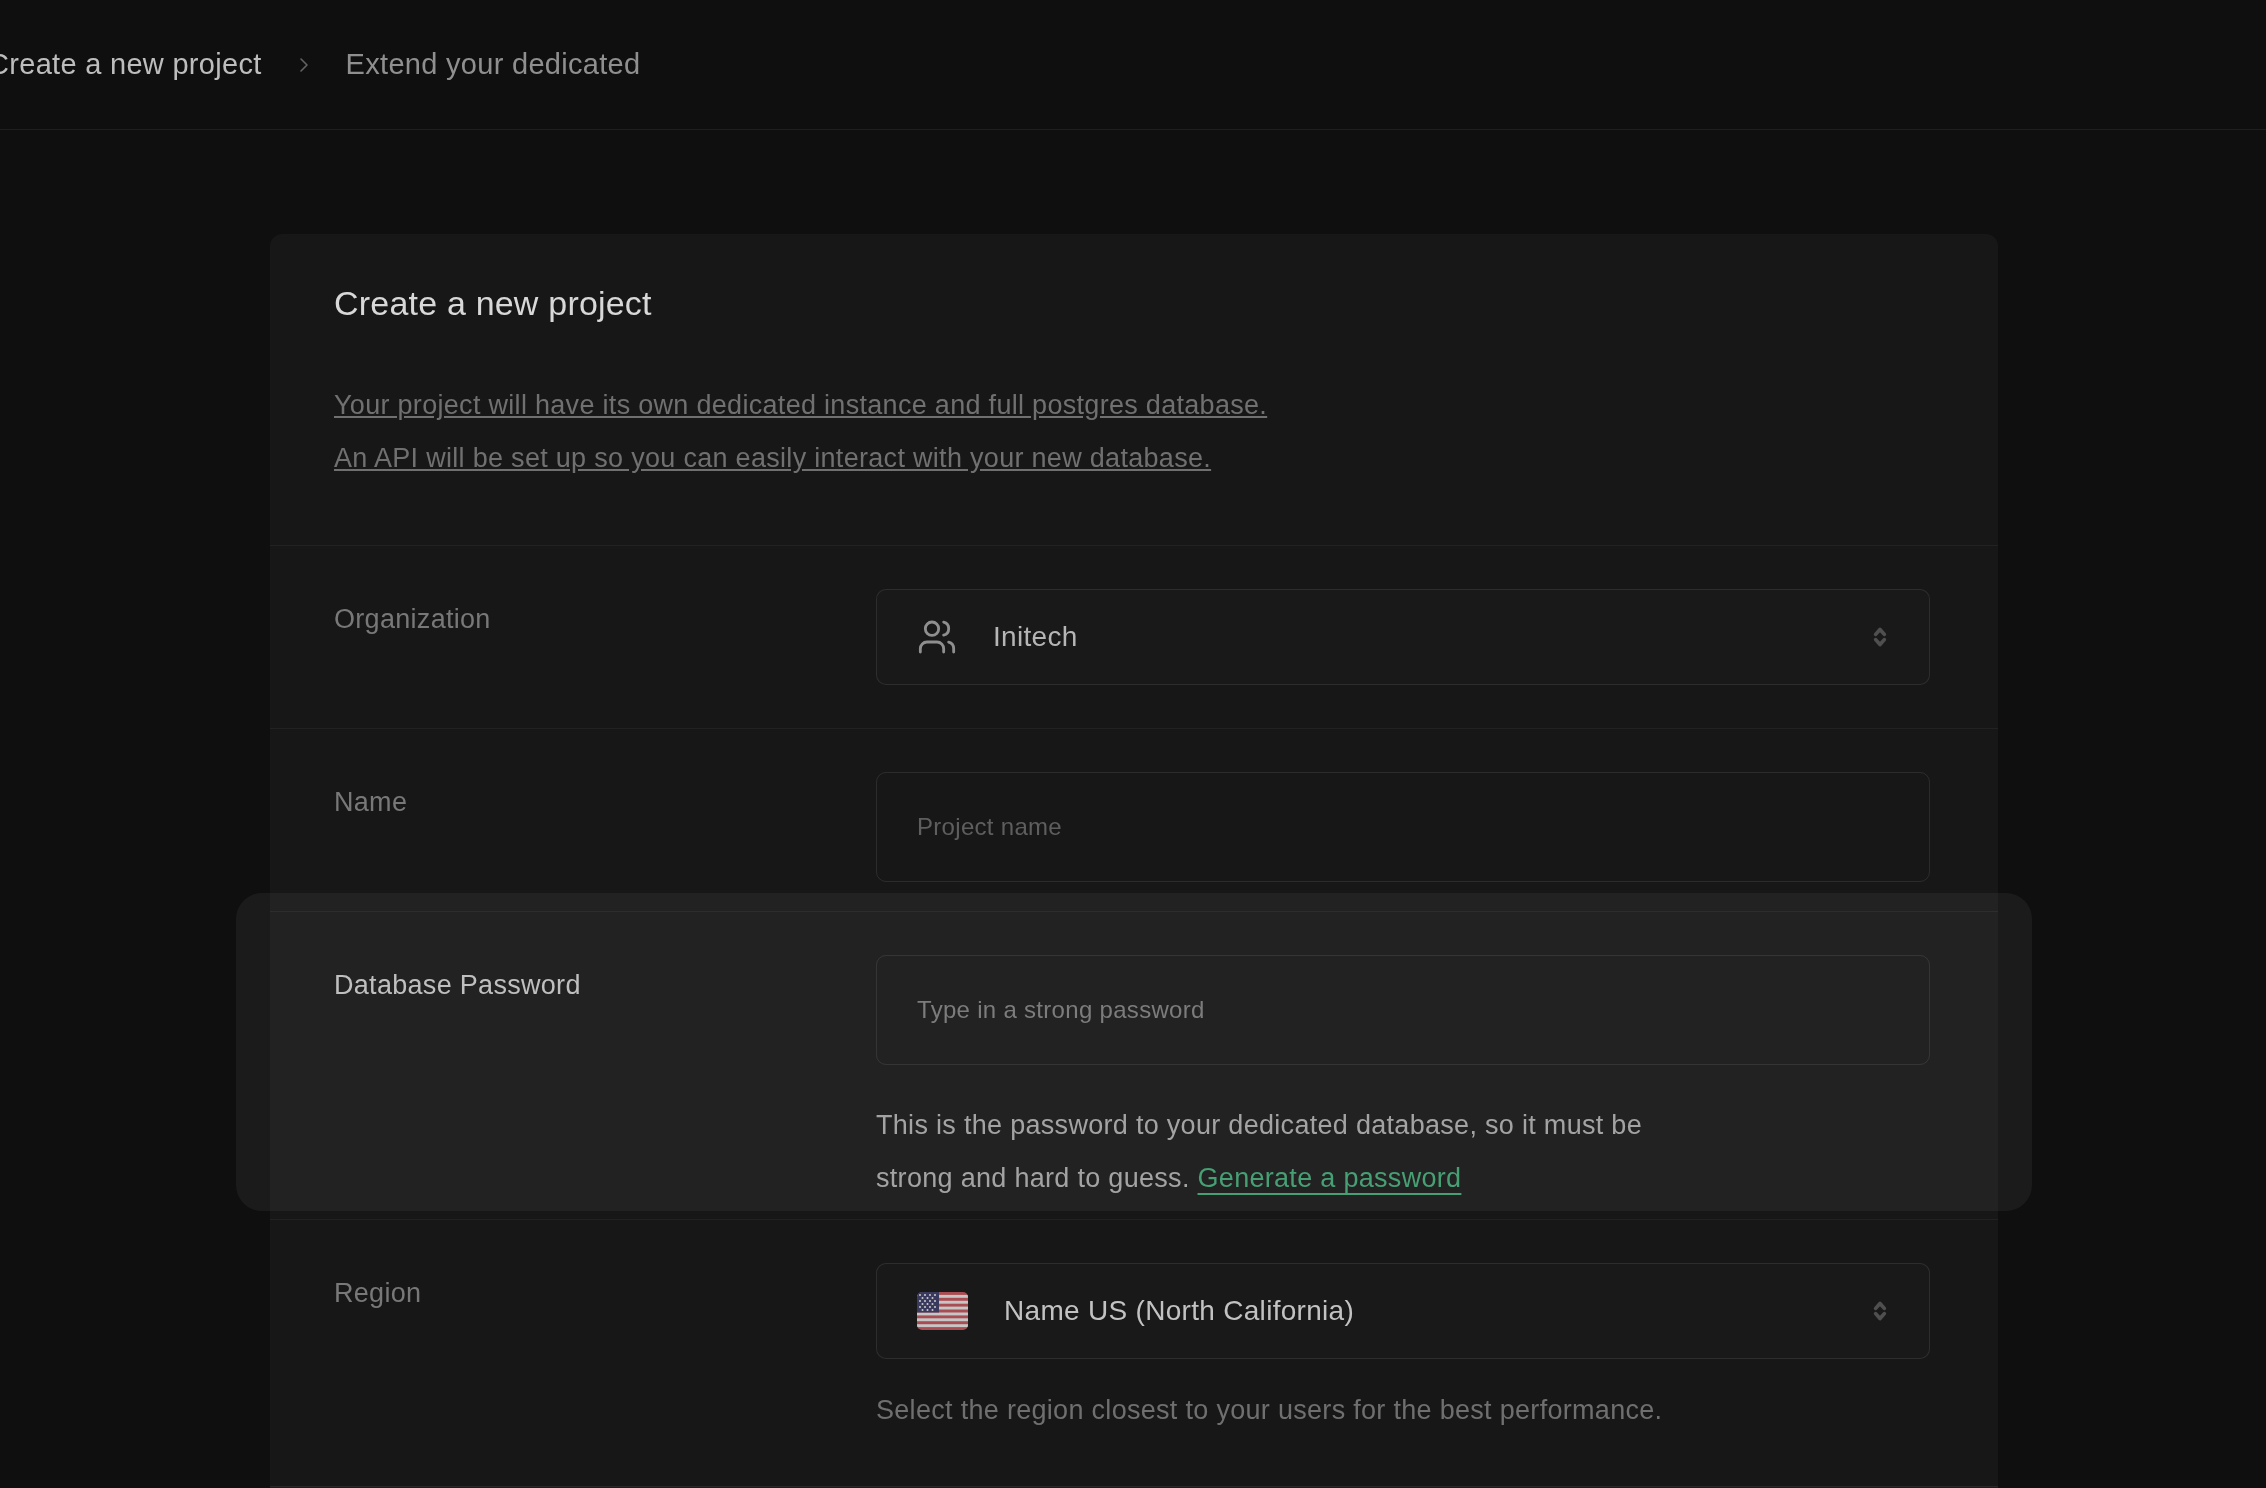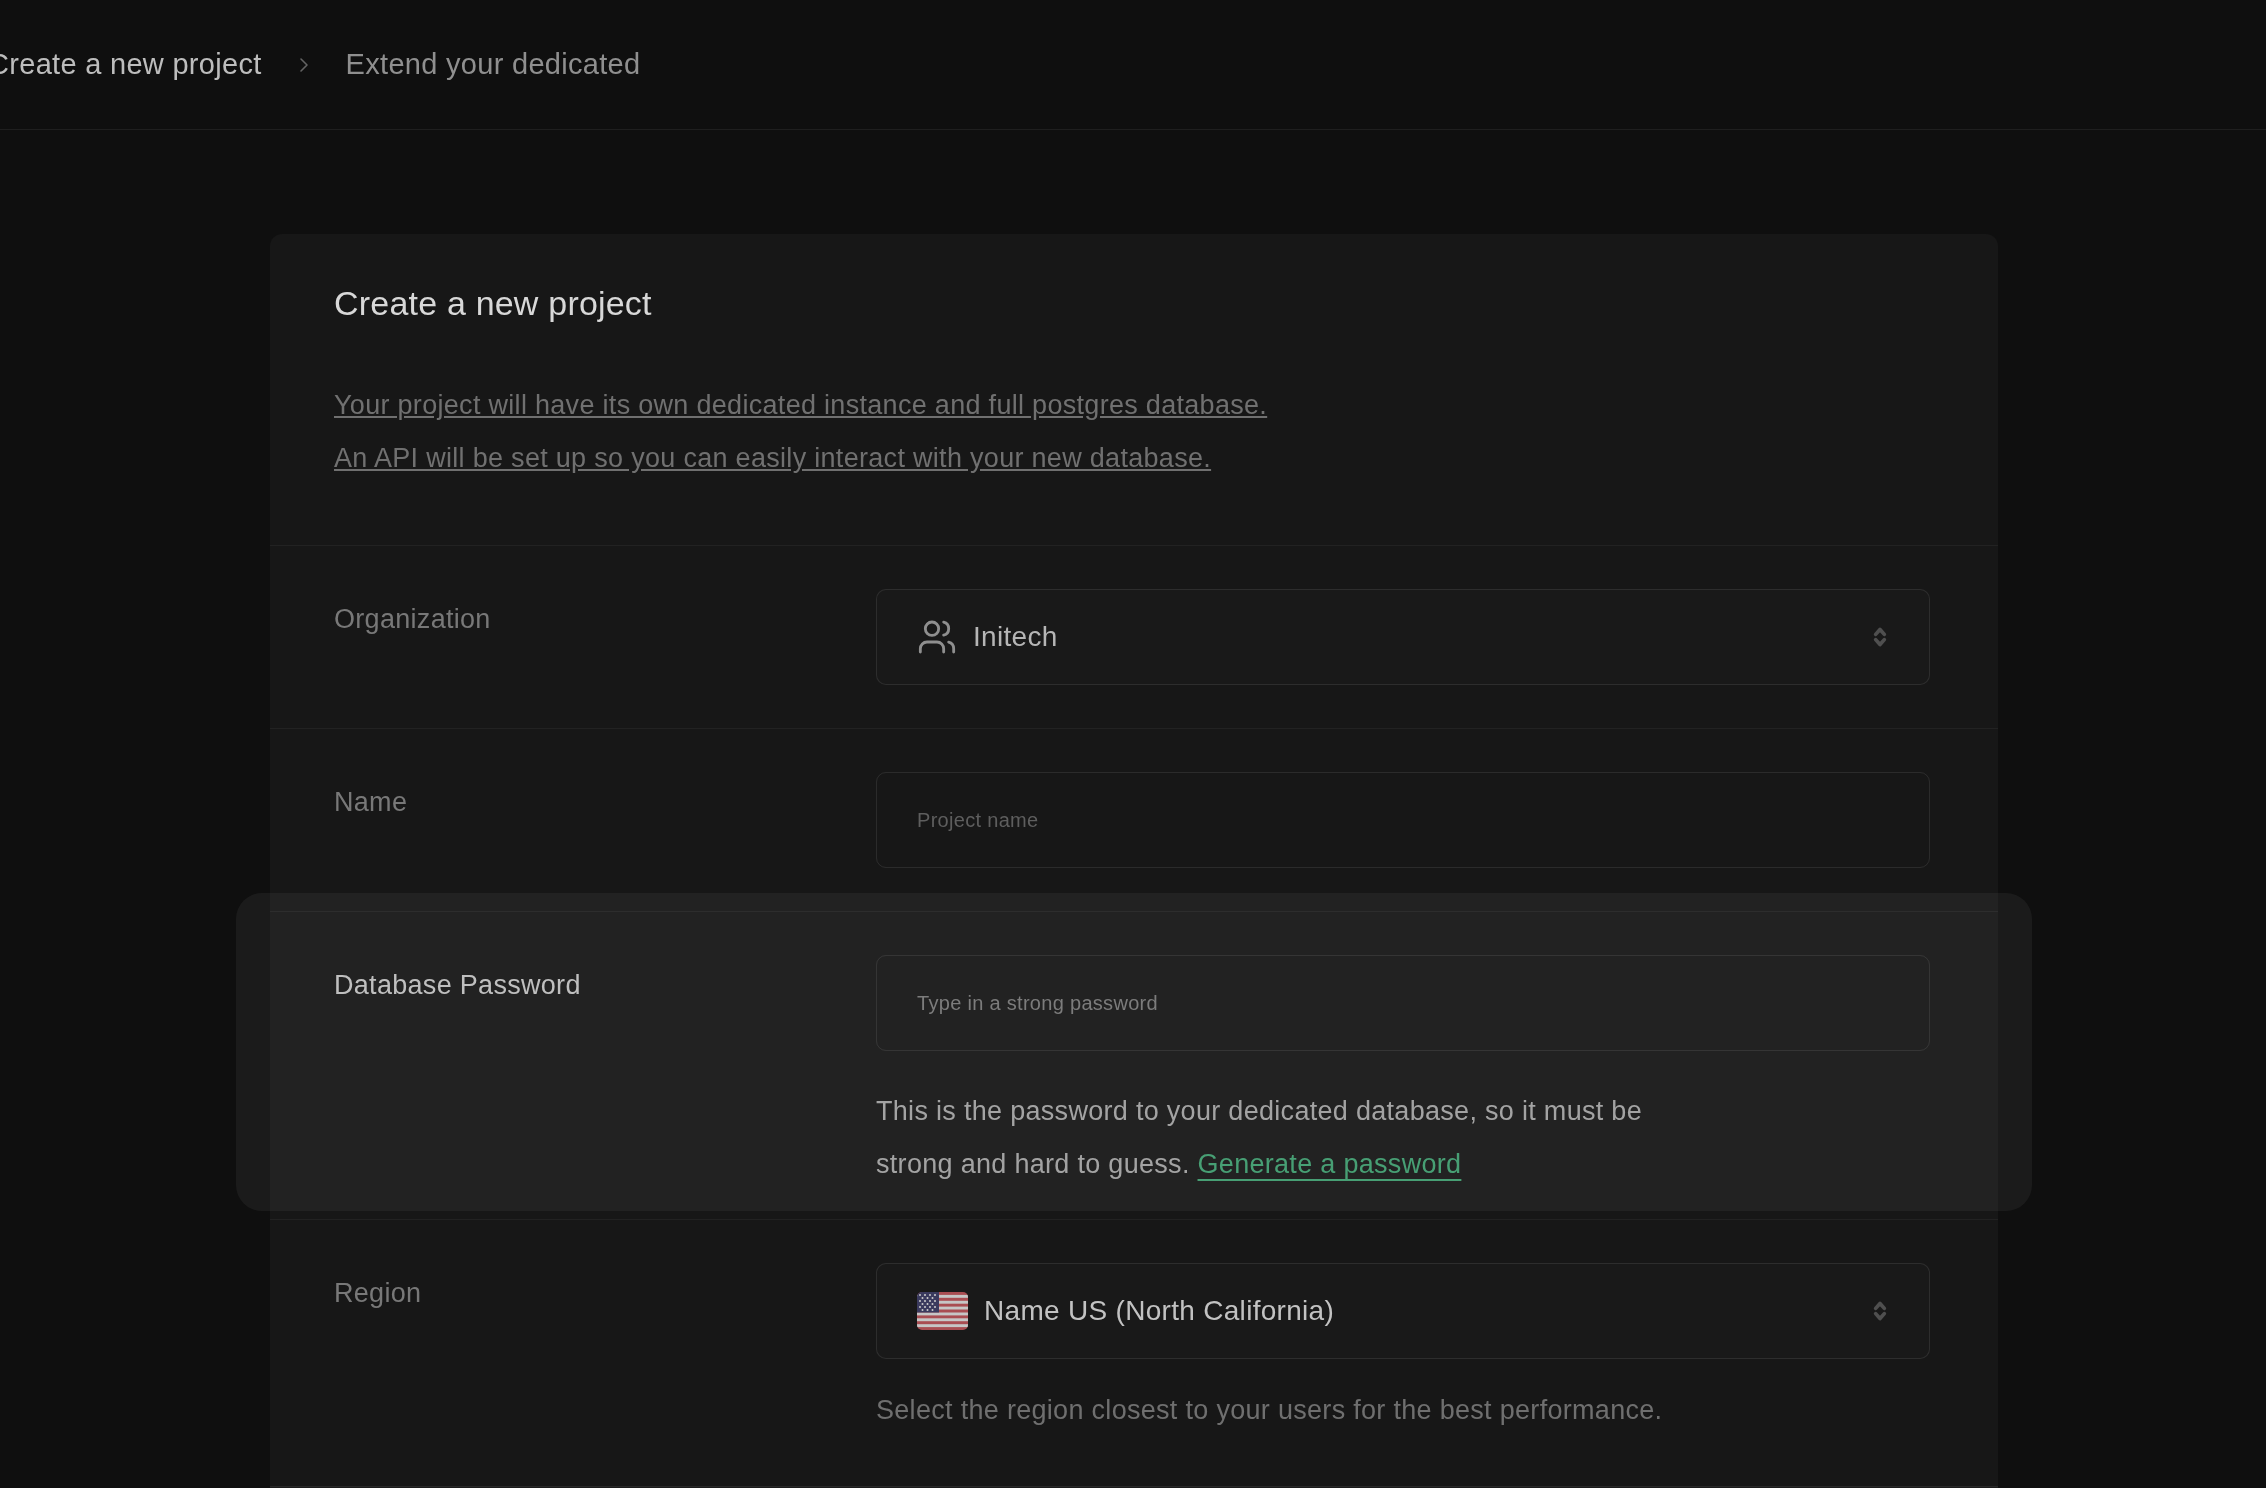--- a/index.html
+++ b/index.html
@@ -91,34 +91,34 @@
     border: 1px solid rgba(255,255,255,0.09);
     border-radius: 10px;
     background: rgba(255,255,255,0.012);
     display: flex;
     align-items: center;
     padding: 0 36px 0 40px;
     font-size: 28px;
     letter-spacing: 0.3px;
     cursor: pointer;
   }
-  .control .value { color: #b5b5b5; margin-left: 16px; }
+  .control .value { color: #b5b5b5; margin-left: 36px; }
   .row-region .control .value { color: #c2c2c2; }
   .control .chevrons { margin-left: auto; display: flex; }
 
   input.text-input {
-    height: 96px;
+    height: 110px;
     width: 1054px;
     border: 1px solid rgba(255,255,255,0.09);
     border-radius: 10px;
     background: transparent;
     outline: none;
     padding: 0 40px;
     font-family: "Liberation Sans", sans-serif;
-    font-size: 20px;
+    font-size: 24px;
     letter-spacing: 0.3px;
     color: #d0d0d0;
   }
   input.text-input::placeholder { color: #5e5e5e; }
   input.pw-input::placeholder { color: #757575; }
 
   .pw-helper {
     margin-top: 34px;
     font-size: 27px;
     line-height: 53px;

